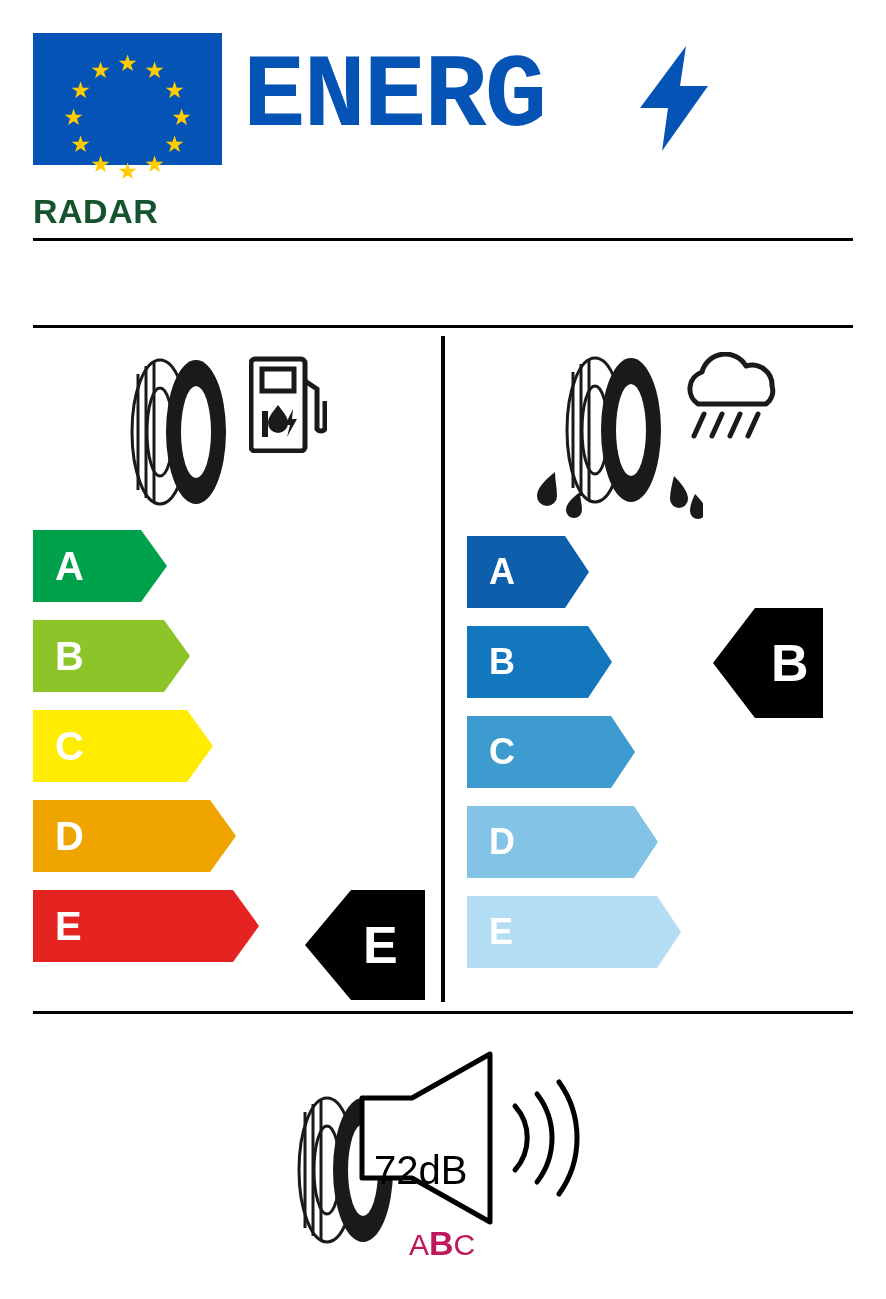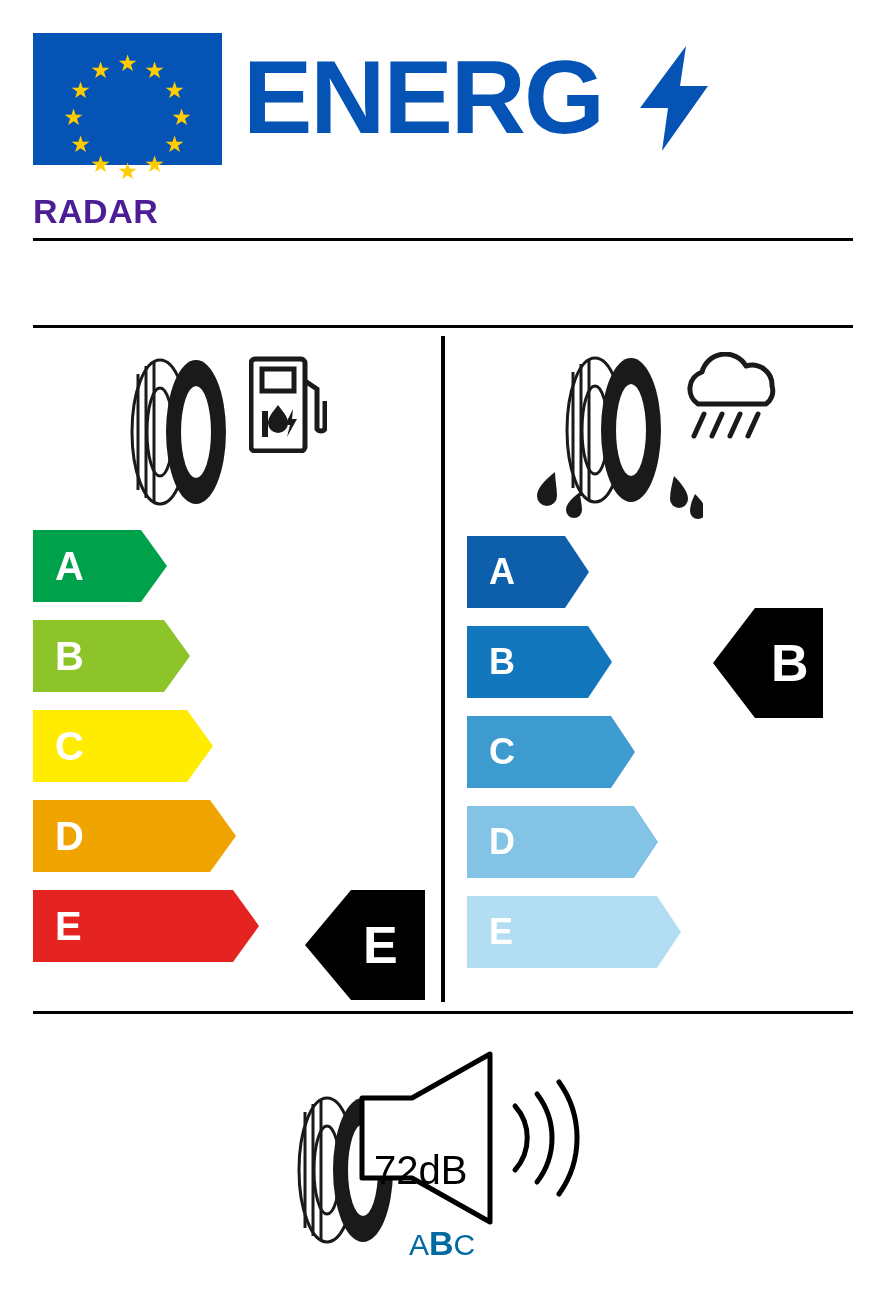--- a/index.html
+++ b/index.html
@@ -41,38 +41,38 @@
   }
   .energ-word {
     position: absolute;
     left: 243px;
     top: 45px;
     font-size: 104px;
     line-height: 104px;
     font-weight: bold;
     color: #0653b6;
     letter-spacing: -2px;
-    font-family: Liberation Sans, sans-serif;
+    font-family: Liberation Mono, monospace;
   }
   .bolt {
     position: absolute;
     left: 640px;
     top: 46px;
     width: 72px;
     height: 105px;
   }
 
   
   .brand {
     position: absolute;
     left: 33px;
     top: 192px;
     font-size: 34px;
     font-weight: bold;
-    color: #4c1d95;
+    color: #14532d;
     letter-spacing: 0.5px;
   }
   .rule {
     position: absolute;
     background: #000;
     height: 3px;
   }
   .rule-brand { left: 33px; top: 238px; width: 820px; }
   .rule-top   { left: 33px; top: 325px; width: 820px; }
   .rule-bottom{ left: 33px; top: 1011px; width: 820px; }
@@ -128,21 +128,21 @@
     position: absolute;
     font-size: 40px;
     font-weight: normal;
     color: #000;
     line-height: 40px;
     margin-top: 40px;
   }
   .noise-classes {
     position: absolute;
     font-size: 30px;
-    color: #0369a1;
+    color: #be185d;
     line-height: 30px;
   }
   .noise-classes .sel {
     font-weight: bold;
     font-size: 34px;
   }
   svg { display: block; }
 </style>
 </head>
 <body>

